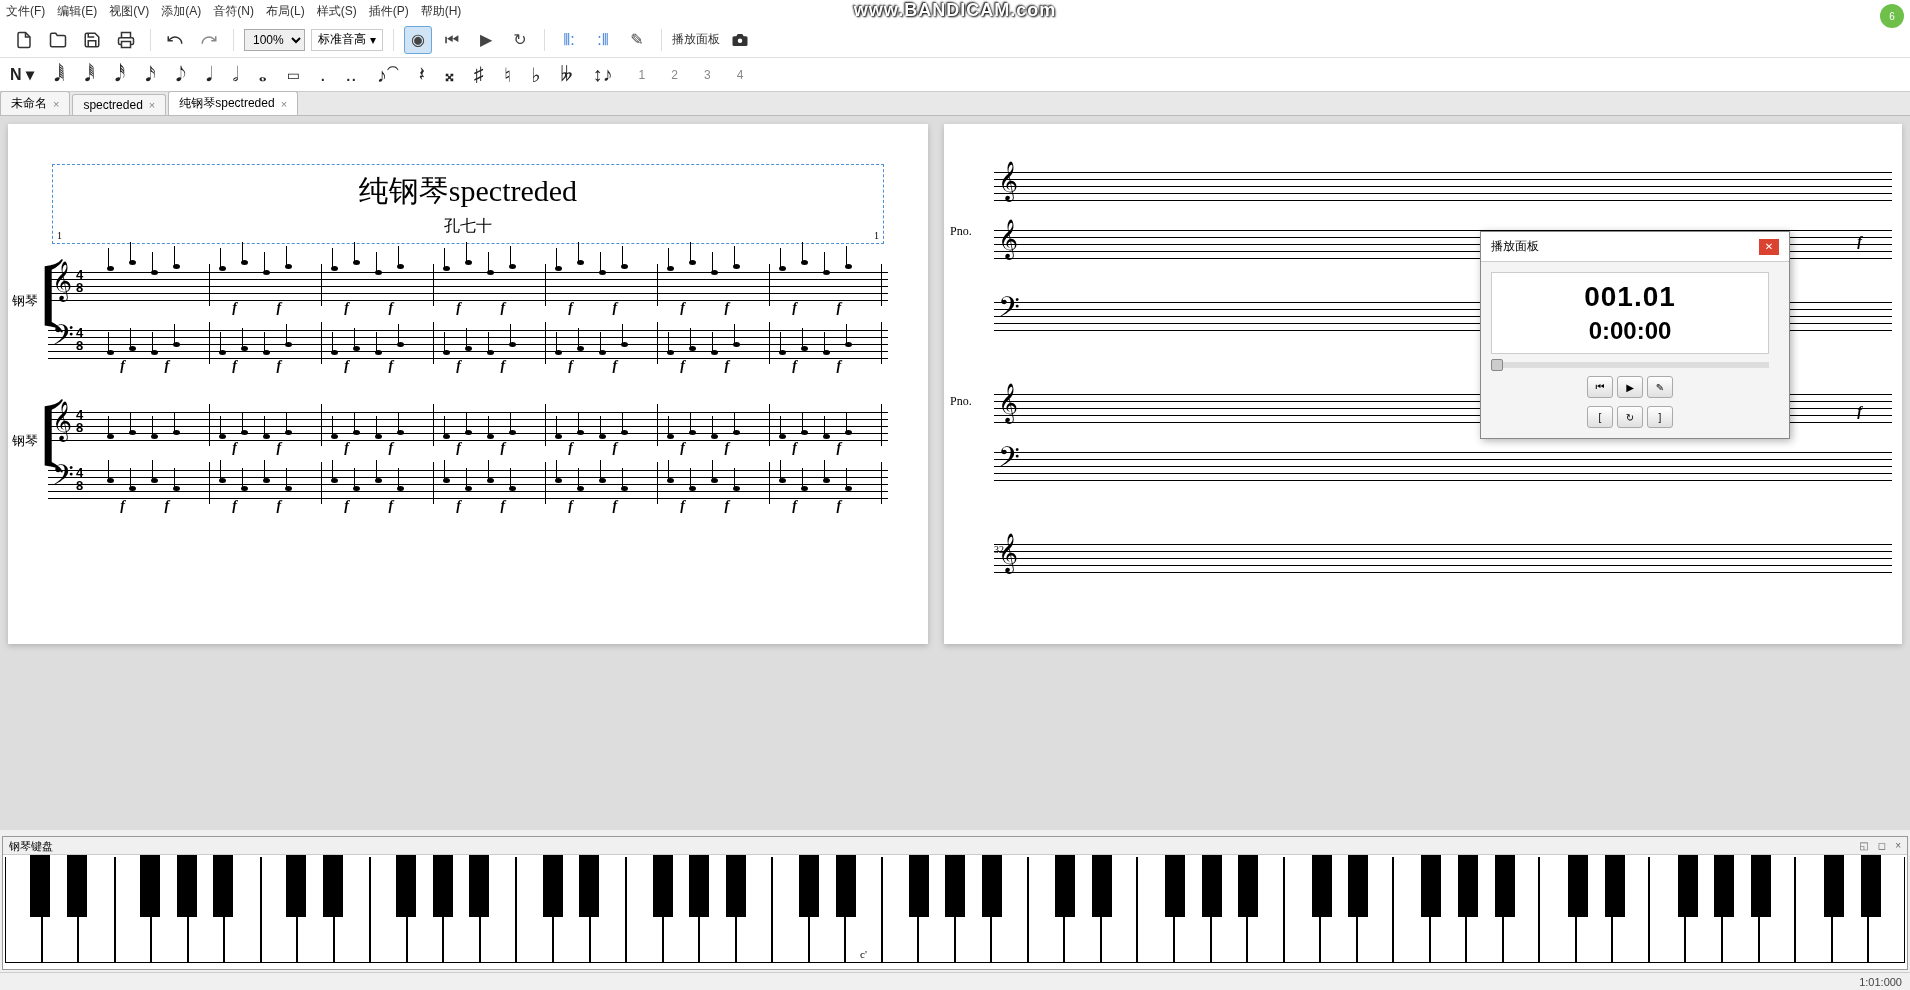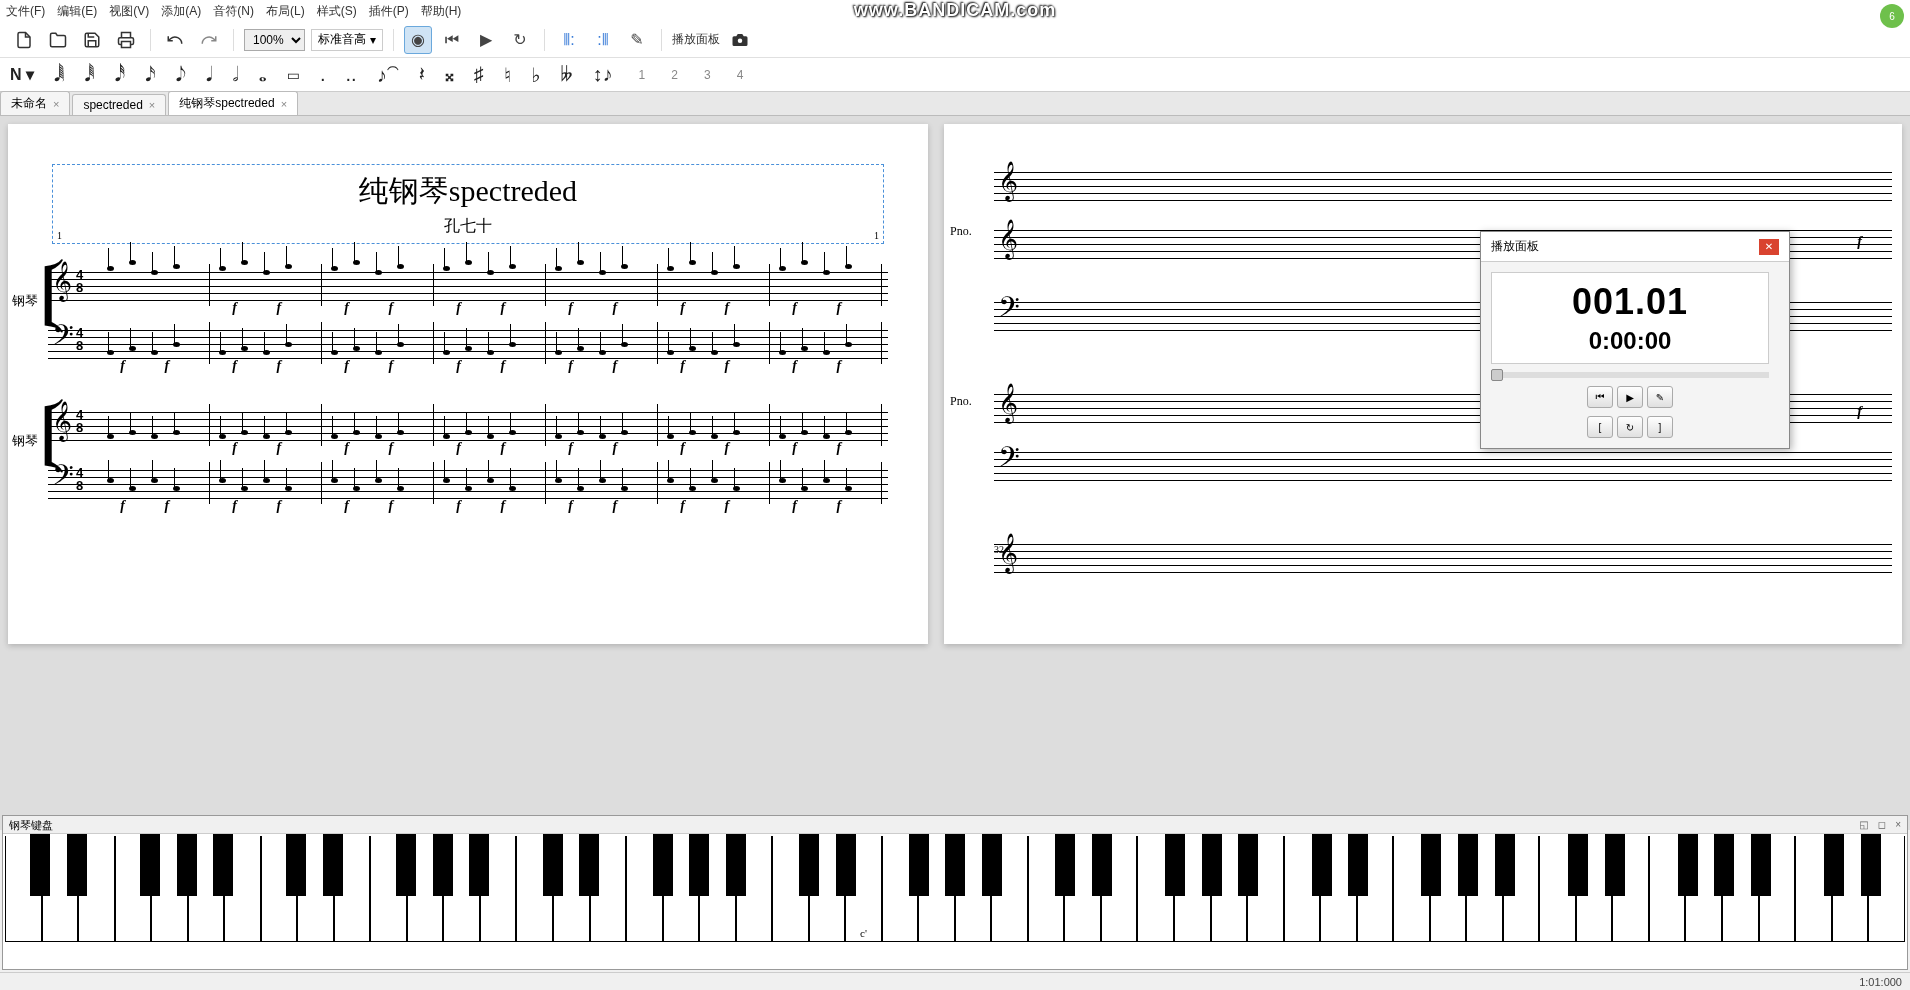--- a/index.html
+++ b/index.html
@@ -52,34 +52,34 @@
 .notehead { position:absolute; width:7px; height:5px; background:#000; border-radius:50%; }
 .stem { position:absolute; width:1px; height:20px; background:#000; }
 .dynf { position:absolute; font-style:italic; font-family:serif; font-size:14px; font-weight:bold; }
 
 
 .playpanel { position:absolute; right:120px; top:190px; width:310px; background:#f4f4f4; border:1px solid #888; box-shadow:2px 2px 8px rgba(0,0,0,.3); z-index:50;margin-top:41px; }
 .pp-title { background:#fff; border-bottom:1px solid #ccc; padding:6px 10px; font-size:12px; display:flex; justify-content:space-between; align-items:center; }
 .pp-close { background:#d9432f; color:#fff; width:20px; height:16px; display:flex; align-items:center; justify-content:center; font-size:10px; cursor:pointer; }
 .pp-body { padding:10px; display:flex; gap:10px; }
 .pp-time { background:#fff; border:1px solid #ccc; padding:8px 12px; font-family:"Courier New",monospace; font-weight:bold; text-align:center; }
-.pp-time .pos { font-size:36px; letter-spacing:1px; }
+.pp-time .pos { font-size:28px; letter-spacing:1px; }
 .pp-time .clk { font-size:24px; margin-top:4px; }
 .pp-ctrls { margin-top:8px; display:flex; gap:4px; justify-content:center; }
 .pp-cbtn { width:26px; height:22px; border:1px solid #aaa; background:linear-gradient(#fff,#e0e0e0); display:flex; align-items:center; justify-content:center; font-size:10px; cursor:pointer; border-radius:3px; }
 .pp-sliders { display:flex; gap:16px; }
 .pp-slider { display:flex; flex-direction:column; align-items:center; }
 .pp-track { width:4px; height:130px; background:#ccc; position:relative; margin-top:4px; }
 .pp-thumb { position:absolute; left:-5px; width:14px; height:10px; background:#3b7dd8; border-radius:2px; }
 .pp-sl-label { font-size:11px; margin-top:6px; }
 .pp-bpm { font-size:11px; color:#999; }
 .pp-pct { width:44px; font-size:11px; border:1px solid #ccc; padding:1px 3px; margin-top:2px; }
 
 
-.piano-panel { position:absolute; left:2px; right:2px; bottom:20px; height:155px; background:#fff; border:1px solid #999; }
+.piano-panel { position:absolute; left:2px; right:2px; bottom:20px; height:134px; background:#fff; border:1px solid #999; }
 .piano-head { height:18px; font-size:11px; padding:2px 6px; display:flex; justify-content:space-between; border-bottom:1px solid #ccc; background:#f0f0f0; }
 .piano-head .icons span { margin-left:6px; cursor:pointer; color:#666; font-size:10px; }
 .keys { position:relative; height:110px; display:flex; padding:2px; }
 .wkey { flex:1; border:1px solid #000; border-top:none; background:#fff; position:relative; }
 .bkey { position:absolute; top:0; width:1.05%; height:62px; background:#000; z-index:2; }
 .c-label { position:absolute; bottom:2px; left:50%; transform:translateX(-50%); font-size:11px; font-family:serif; }
 
 
 .status { position:absolute; bottom:0; left:0; right:0; height:18px; background:#f0f0f0; border-top:1px solid #ccc; font-size:11px; display:flex; justify-content:flex-end; align-items:center; padding:0 8px; color:#444; }
 

